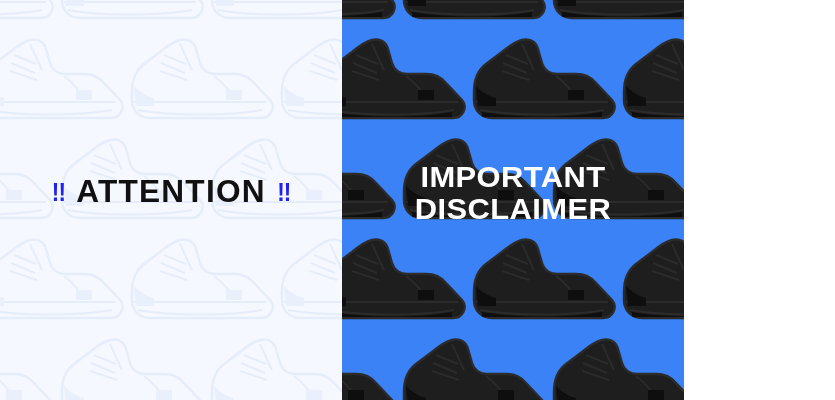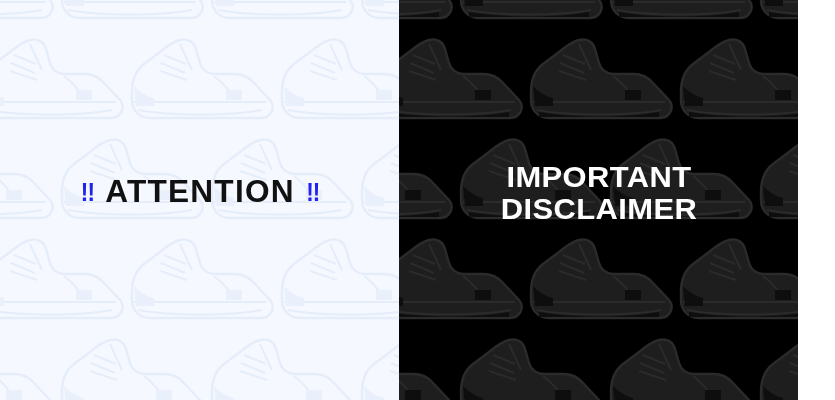--- a/index.html
+++ b/index.html
@@ -9,37 +9,37 @@
   }
   body {
     width: 835px;
     height: 400px;
     overflow: hidden;
     font-family: "Liberation Sans", sans-serif;
   }
 
   .banner {
     position: relative;
-    width: 798px;
+    width: 684px;
     height: 400px;
     display: flex;
   }
 
   .panel {
     position: relative;
     width: 417.5px;
     height: 400px;
     overflow: hidden;
     display: flex;
     align-items: center;
     justify-content: center;
   }
 
   .panel-left  { background: #f5f8fe; }
-  .panel-right { background: #000000; }
+  .panel-right { background: #3b82f6; }
 
   
   .pattern {
     position: absolute;
     top: -40px;
     left: -60px;
     width: 560px;
     height: 500px;
     pointer-events: none;
   }

